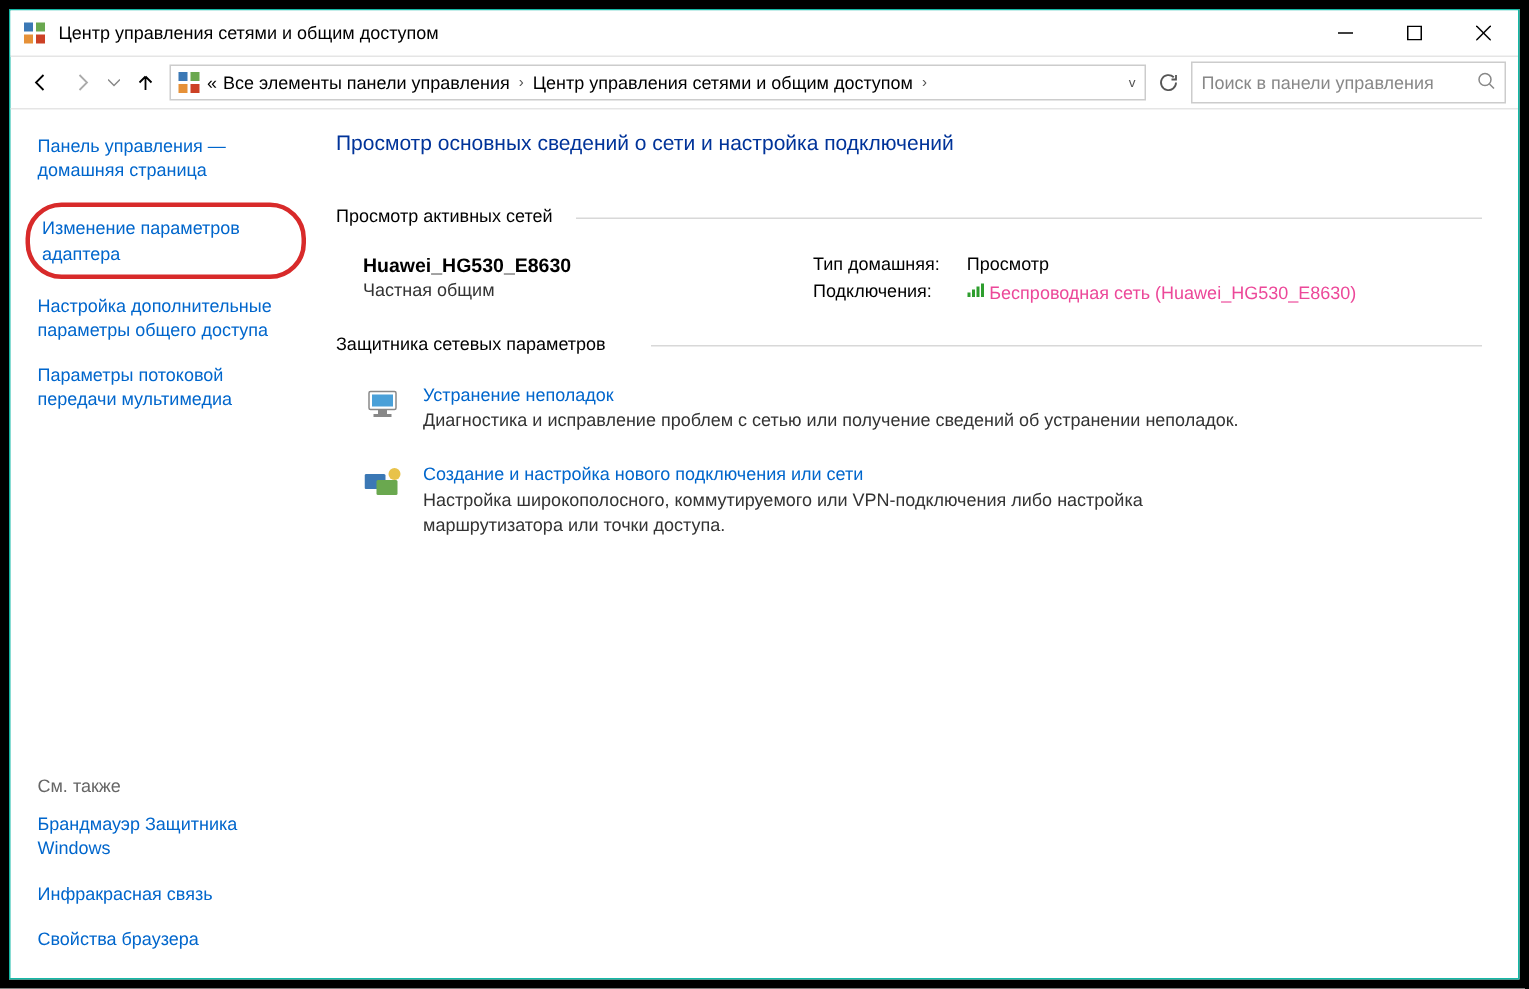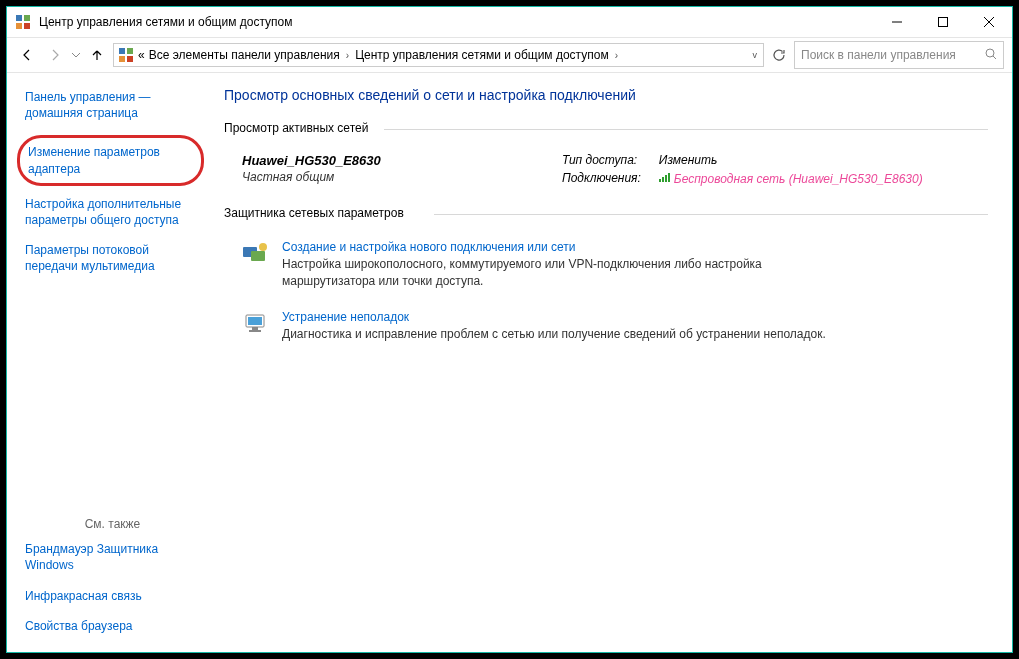--- a/index.html
+++ b/index.html
@@ -28,29 +28,29 @@
     .searchbox { width: 210px; height: 28px; border: 1px solid #ccc; display: flex; align-items: center; padding: 0 6px; font-size: 12px; color: #888; gap: 6px; }
     .searchbox input { border: none; outline: none; flex: 1; font-size: 12px; color: #000; background: transparent; }
     .searchbox input::placeholder { color: #888; }
     
     .body { flex: 1; display: flex; overflow: hidden; }
     
     .sidebar { width: 205px; padding: 16px 12px 12px 18px; display: flex; flex-direction: column; font-size: 12px; }
     .side-link { color: #0066cc; margin-bottom: 14px; line-height: 1.35; cursor: default; }
     .side-link.highlight { border: 3px solid #d82a2a; border-radius: 24px; padding: 6px 8px; margin-left: -8px; margin-right: -4px; margin-bottom: 10px; }
     .side-spacer { flex: 1; }
-    .side-heading { color: #666; font-size: 12px; margin-bottom: 10px; text-align: center; }
+    .side-heading { color: #666; font-size: 12px; margin-bottom: 10px; }
     
     .main { flex: 1; padding: 14px 24px 12px 12px; font-size: 12px; color: #000; overflow: auto; }
-    .main h1 { color: #003399; font-size: 14px; font-weight: normal; margin-bottom: 18px; }
+    .main h1 { color: #003399; font-size: 14px; font-weight: normal; margin-bottom: 34px; }
     .section-title { color: #000; font-size: 12px; margin-bottom: 4px; }
     .section-rule { position: relative; margin-bottom: 14px; }
     .section-rule::after { content: ""; position: absolute; left: 160px; right: 0; top: 8px; height: 1px; background: #d8d8d8; }
     .section-rule.long::after { left: 210px; }
-    .network-row { display: flex; padding: 4px 0 20px 18px; gap: 60px; font-style: italic; }
+    .network-row { display: flex; padding: 4px 0 20px 18px; gap: 40px; }
     .net-left { min-width: 260px; }
     .net-name { font-weight: 600; font-size: 13px; }
     .net-type { font-size: 12px; color: #333; margin-top: 2px; }
     .net-right { display: grid; grid-template-columns: auto auto; column-gap: 18px; row-gap: 4px; font-size: 12px; }
     .net-label { color: #000; }
     .net-val { color: #000; }
     .net-link { color: #ec4899; display: inline-flex; align-items: flex-start; gap: 4px; }
     .signal-icon { display: inline-flex; align-items: flex-end; gap: 1px; height: 10px; }
     .signal-icon span { display: inline-block; width: 2px; background: #2e9e2e; }
     .option-block { display: flex; gap: 12px; padding: 6px 0 14px 18px; }
@@ -166,22 +166,22 @@
       <div class="section-rule">
         <span class="section-title">Просмотр активных сетей</span>
       </div>
 
       <div class="network-row">
         <div class="net-left">
           <div class="net-name">Huawei_HG530_E8630</div>
           <div class="net-type">Частная общим</div>
         </div>
         <div class="net-right">
-          <div class="net-label">Тип доступа:</div>
-          <div class="net-val">Изменить</div>
+          <div class="net-label">Тип домашняя:</div>
+          <div class="net-val">Просмотр</div>
           <div class="net-label">Подключения:</div>
           <div class="net-val">
             <span class="net-link">
               <span class="signal-icon">
                 <span style="height:3px"></span>
                     <span style="height:5px"></span>
                     <span style="height:7px"></span>
                     <span style="height:9px"></span>
               </span>
               <span>Беспроводная сеть (Huawei_HG530_E8630)</span>
@@ -189,44 +189,44 @@
           </div>
         </div>
       </div>
 
       <div class="section-rule long">
         <span class="section-title">Защитника сетевых параметров</span>
       </div>
 
       <div class="option-block">
         <div class="option-icon">
-          <svg width="26" height="22" viewBox="0 0 26 22">
-                <rect x="0" y="4" width="14" height="10" rx="1" fill="#3b78b5"></rect>
-                <rect x="8" y="8" width="14" height="10" rx="1" fill="#6aa84f"></rect>
-                <circle cx="20" cy="4" r="4" fill="#e8c24a"></circle>
-              </svg>
-        </div>
-        <div class="option-text">
-          <div class="opt-title">Создание и настройка нового подключения или сети</div>
-          <div class="opt-desc">Настройка широкополосного, коммутируемого или VPN-подключения либо настройка маршрутизатора или точки доступа.</div>
-        </div>
-      </div>
-
-      <div class="option-block">
-        <div class="option-icon">
           <svg width="24" height="22" viewBox="0 0 24 22">
                 <rect x="2" y="2" width="18" height="12" rx="1" fill="#fff" stroke="#888"></rect>
                 <rect x="4" y="4" width="14" height="8" fill="#4aa0d8"></rect>
                 <rect x="8" y="14" width="6" height="3" fill="#888"></rect>
                 <rect x="5" y="17" width="12" height="2" fill="#888"></rect>
               </svg>
         </div>
         <div class="option-text">
           <div class="opt-title">Устранение неполадок</div>
           <div class="opt-desc">Диагностика и исправление проблем с сетью или получение сведений об устранении неполадок.</div>
         </div>
       </div>
 
+      <div class="option-block">
+        <div class="option-icon">
+          <svg width="26" height="22" viewBox="0 0 26 22">
+                <rect x="0" y="4" width="14" height="10" rx="1" fill="#3b78b5"></rect>
+                <rect x="8" y="8" width="14" height="10" rx="1" fill="#6aa84f"></rect>
+                <circle cx="20" cy="4" r="4" fill="#e8c24a"></circle>
+              </svg>
+        </div>
+        <div class="option-text">
+          <div class="opt-title">Создание и настройка нового подключения или сети</div>
+          <div class="opt-desc">Настройка широкополосного, коммутируемого или VPN-подключения либо настройка маршрутизатора или точки доступа.</div>
+        </div>
+      </div>
+
     </div>
   </div>
 
 </div>
 </div>
 
 </body></html>

